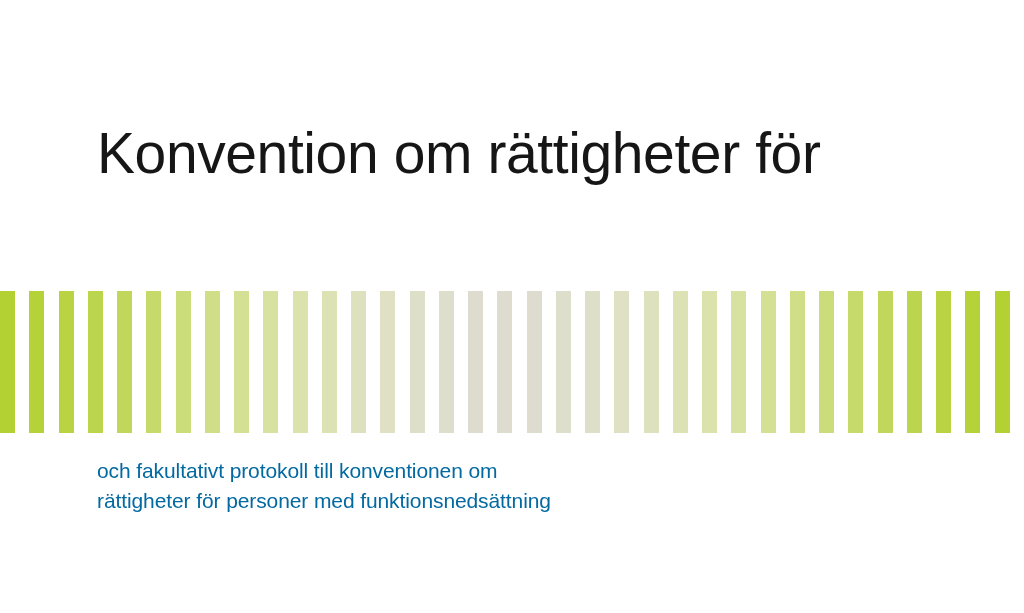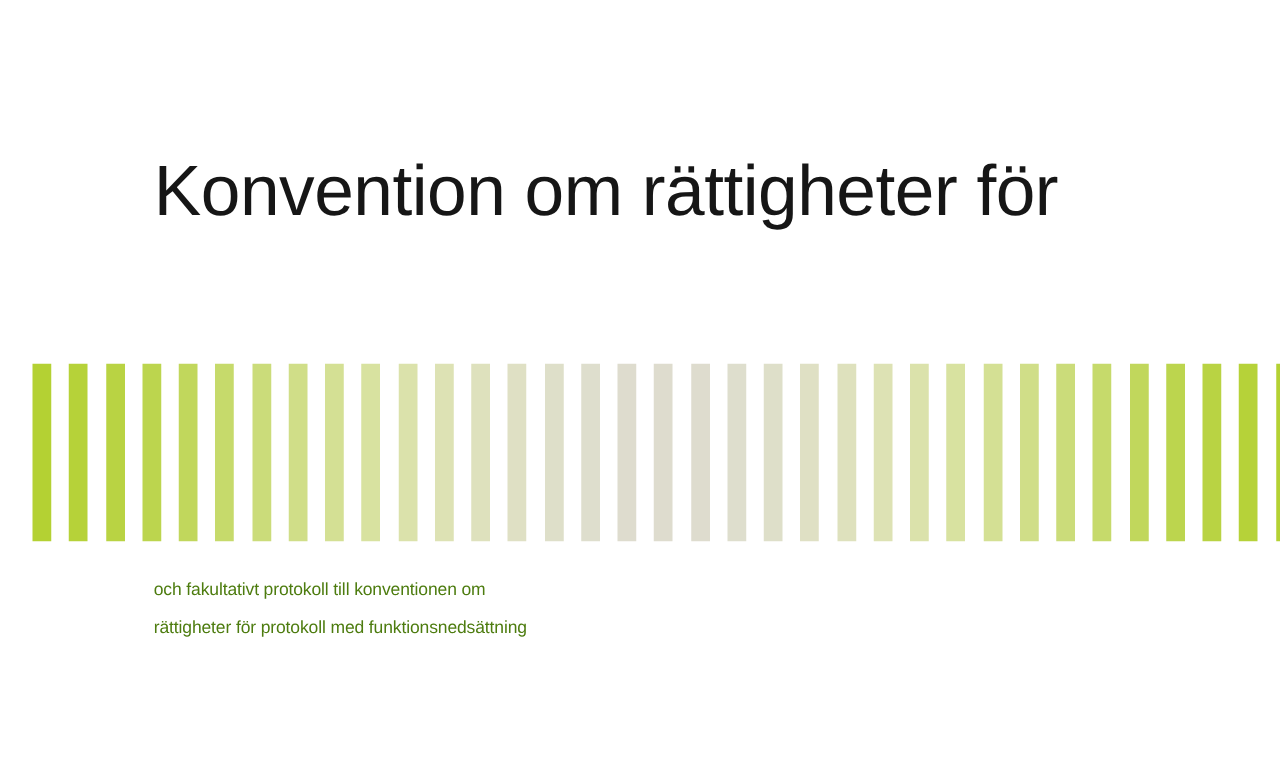--- a/index.html
+++ b/index.html
@@ -13,21 +13,20 @@
     overflow: hidden;
     font-family: "Liberation Sans", "DejaVu Sans", sans-serif;
     color: #1a1a1a;
     position: relative;
   }
 
   .cover {
     position: absolute;
     inset: 0;
     background: #ffffff;
-    margin-left: 26px;
   }
 
   
   .title-block {
     position: absolute;
     left: 97px;
     top: 118px;
     width: 880px;
   }
   .title-line {
@@ -63,24 +62,24 @@
   }
 
   
   .subtitle-block {
     position: absolute;
     left: 97px;
     top: 456px;
     width: 820px;
   }
   .subtitle-line {
-    font-size: 14px;
+    font-size: 21px;
     line-height: 30px;
     font-weight: 400;
-    color: #4d7c0f;
+    color: #0369a1;
     letter-spacing: -0.1px;
     white-space: nowrap;
   }
 </style>
 </head>
 <body>
 
 <div class="cover">
 
   <div class="title-block">
@@ -190,16 +189,16 @@
       <div class="stripe-cell">
         <div class="stripe-bar" style="background-color: rgb(182, 210, 57);"></div>
       </div>
       <div class="stripe-cell">
         <div class="stripe-bar" style="background-color: rgb(180, 209, 51);"></div>
       </div>
     </div>
 
   <div class="subtitle-block">
     <div class="subtitle-line">och fakultativt protokoll till konventionen om</div>
-    <div class="subtitle-line">rättigheter för protokoll med funktionsnedsättning</div>
+    <div class="subtitle-line">rättigheter för personer med funktionsnedsättning</div>
   </div>
 
 </div>
 
 </body></html>

